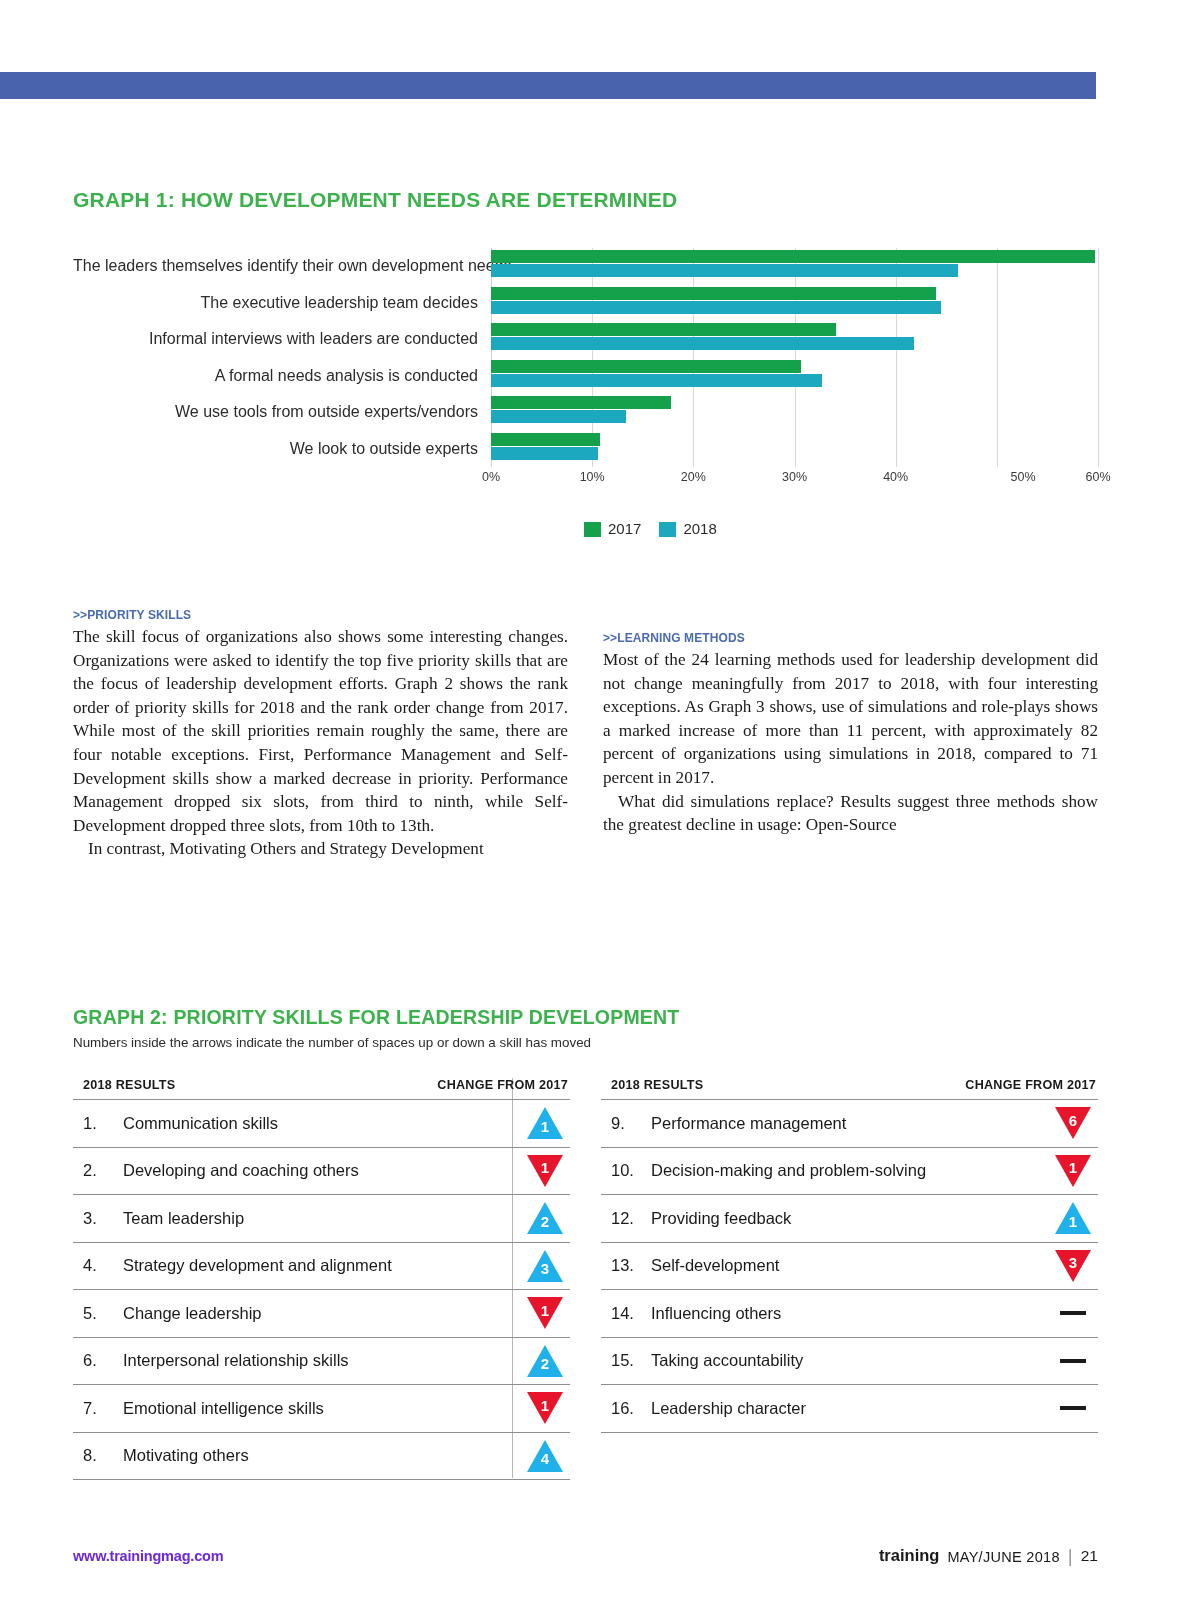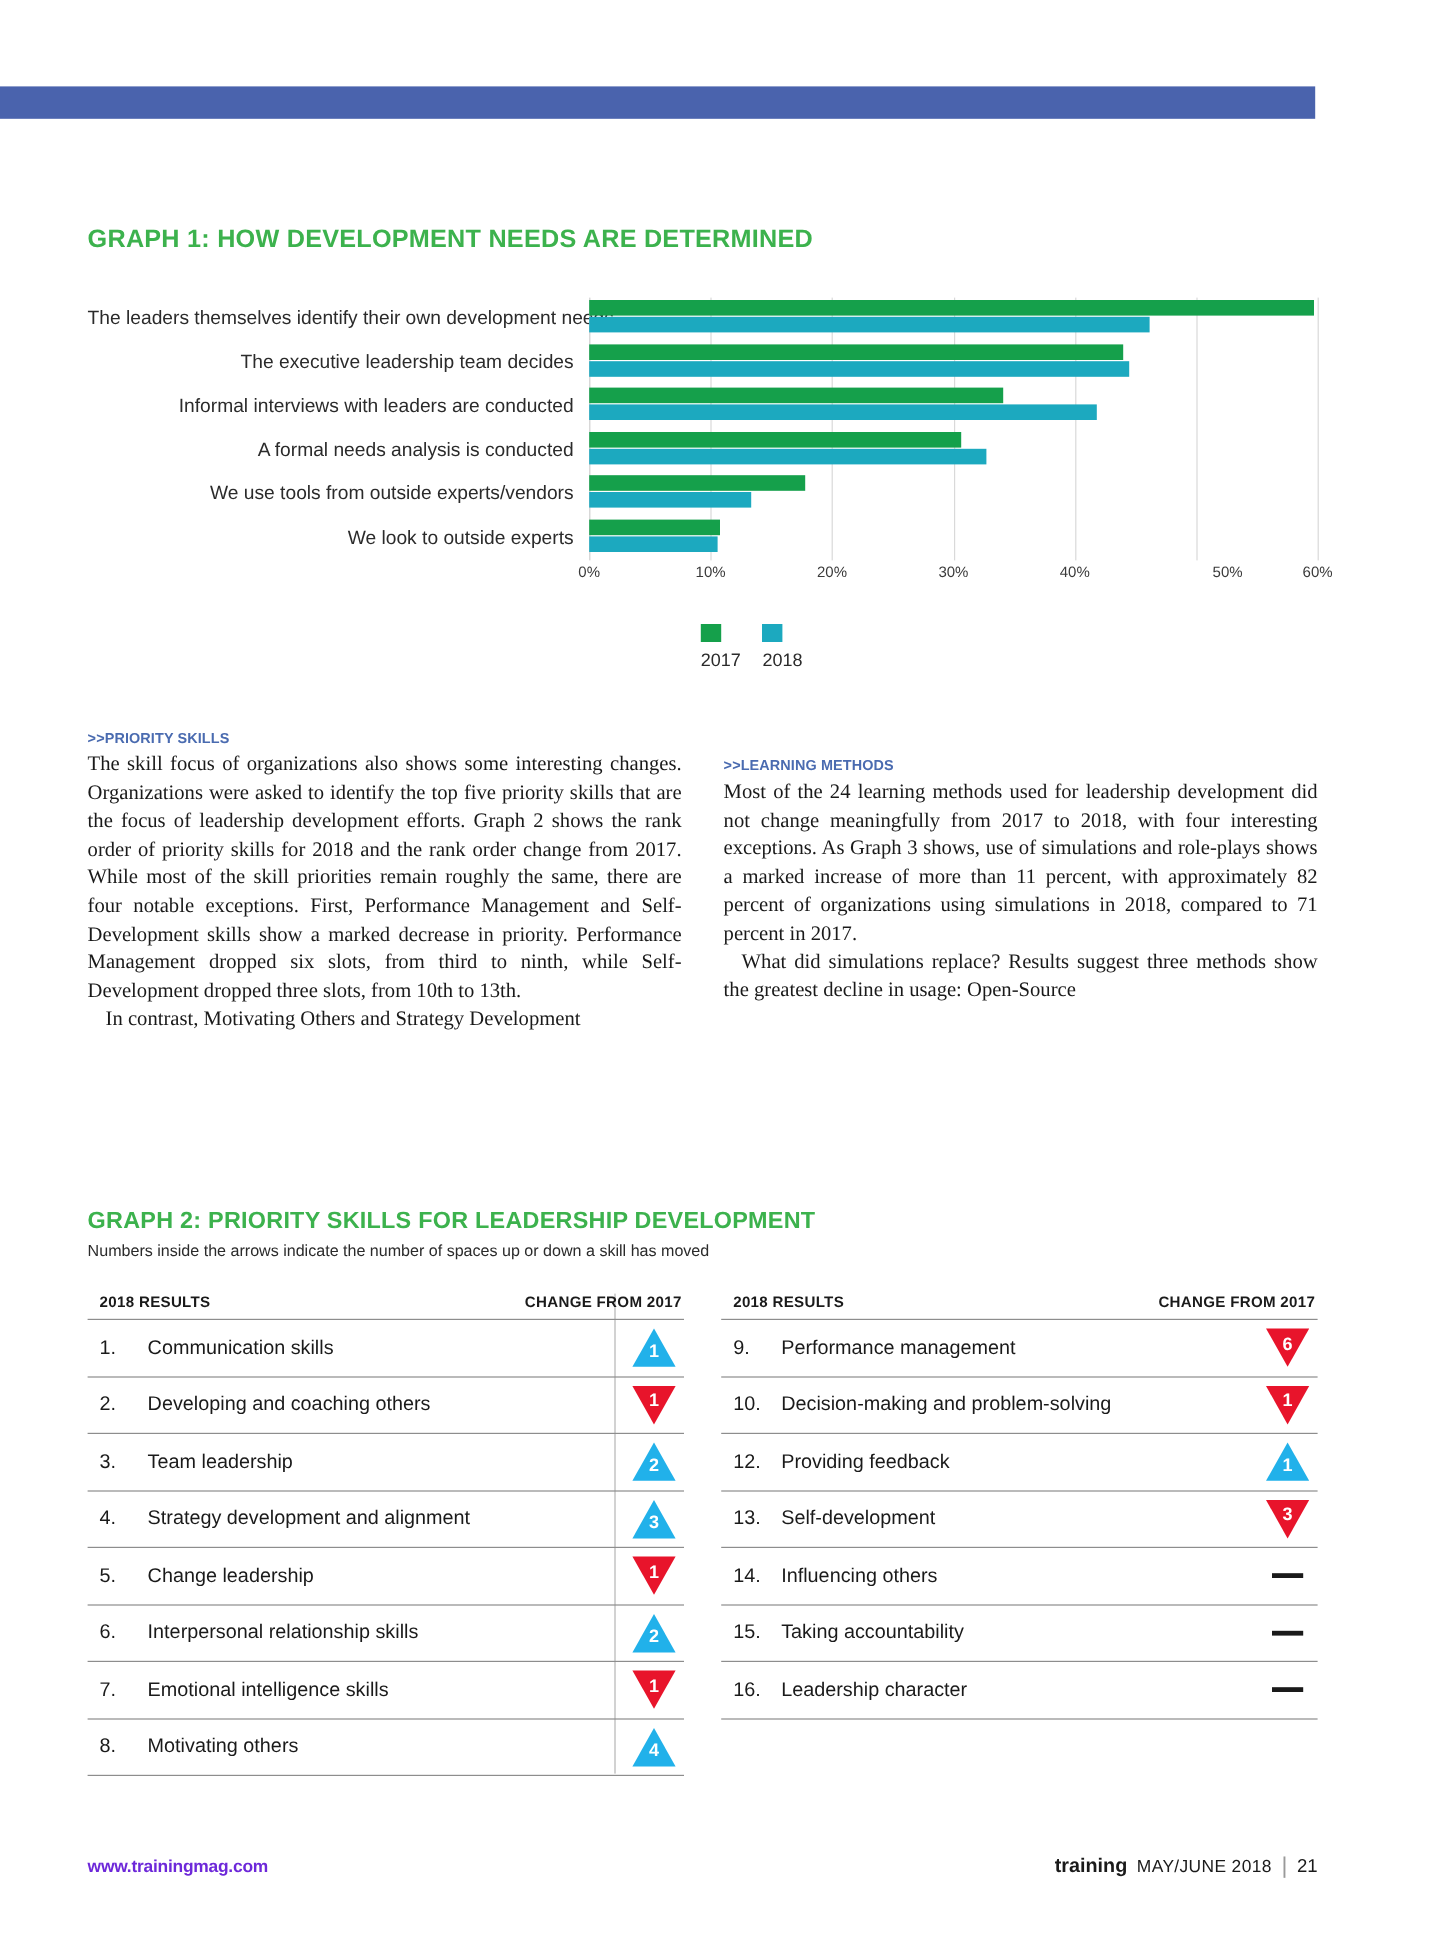--- a/index.html
+++ b/index.html
@@ -30,21 +30,21 @@
   .gline{position:absolute;top:0;width:1px;height:219px;background:#d9d9d9;}
   .gline.axis0{background:#cfcfcf;}
   .rows{position:absolute;left:0;top:0;width:100%;}
   .brow{height:36.5px;position:relative;}
   .bar{position:absolute;left:0;height:13px;}
   .bar.y17{top:2px;background:#15a04b;}
   .bar.y18{top:16px;background:#1ca9bf;}
   .xaxis{position:absolute;left:418px;top:222px;width:607px;height:22px;}
   .xtick{position:absolute;top:0;transform:translateX(-50%);font-size:12.5px;color:#3a3a3a;}
   .legend{position:absolute;left:418px;top:272px;width:607px;display:flex;justify-content:flex-start;gap:18px;padding-left:93px;}
-  .lg-item{display:flex;align-items:flex-start;gap:7px;flex-direction:column;}
+  .lg-item{display:flex;align-items:flex-end;gap:7px;}
   .lg-sw{width:17px;height:15px;}
   .lg-sw.s17{background:#15a04b;}
   .lg-sw.s18{background:#1ca9bf;}
   .lg-tx{font-size:15px;color:#2b2b2b;}
 
   
   .bodycols{position:absolute;left:73px;top:608px;width:1025px;height:330px;}
   .col{position:absolute;top:0;width:495px;}
   .col.left{left:0;}
   .col.right{left:530px;}
@@ -92,21 +92,21 @@
   .tri{position:relative;width:38px;height:36px;display:flex;align-items:center;justify-content:center;}
   .tri svg{position:absolute;left:0;top:0;}
   .tri .num{position:relative;z-index:2;font-size:15px;font-weight:bold;color:#ffffff;line-height:1;}
   .tri.up .num{margin-top:6px;}
   .tri.down .num{margin-top:-6px;}
   .dash{width:26px;height:4px;background:#1a1a1a;}
 
   
   .footer{position:absolute;left:73px;top:1546px;width:1025px;display:flex;justify-content:space-between;align-items:baseline;}
   .foot-left{font-size:14.5px;font-weight:bold;color:#6d28d9;letter-spacing:-.2px;}
-  .foot-right{display:flex;align-items:center;gap:8px;font-size:14.5px;color:#1a1a1a;}
+  .foot-right{display:flex;align-items:flex-end;gap:8px;font-size:14.5px;color:#1a1a1a;}
   .foot-brand{font-weight:bold;font-size:16.5px;}
   .foot-issue{font-size:14.5px;letter-spacing:.3px;}
   .foot-sep{color:#9a9a9a;font-size:19px;line-height:1;}
   .foot-page{font-size:15.5px;}
 </style>
 </head>
 <body>
 
 <div class="page">
 

